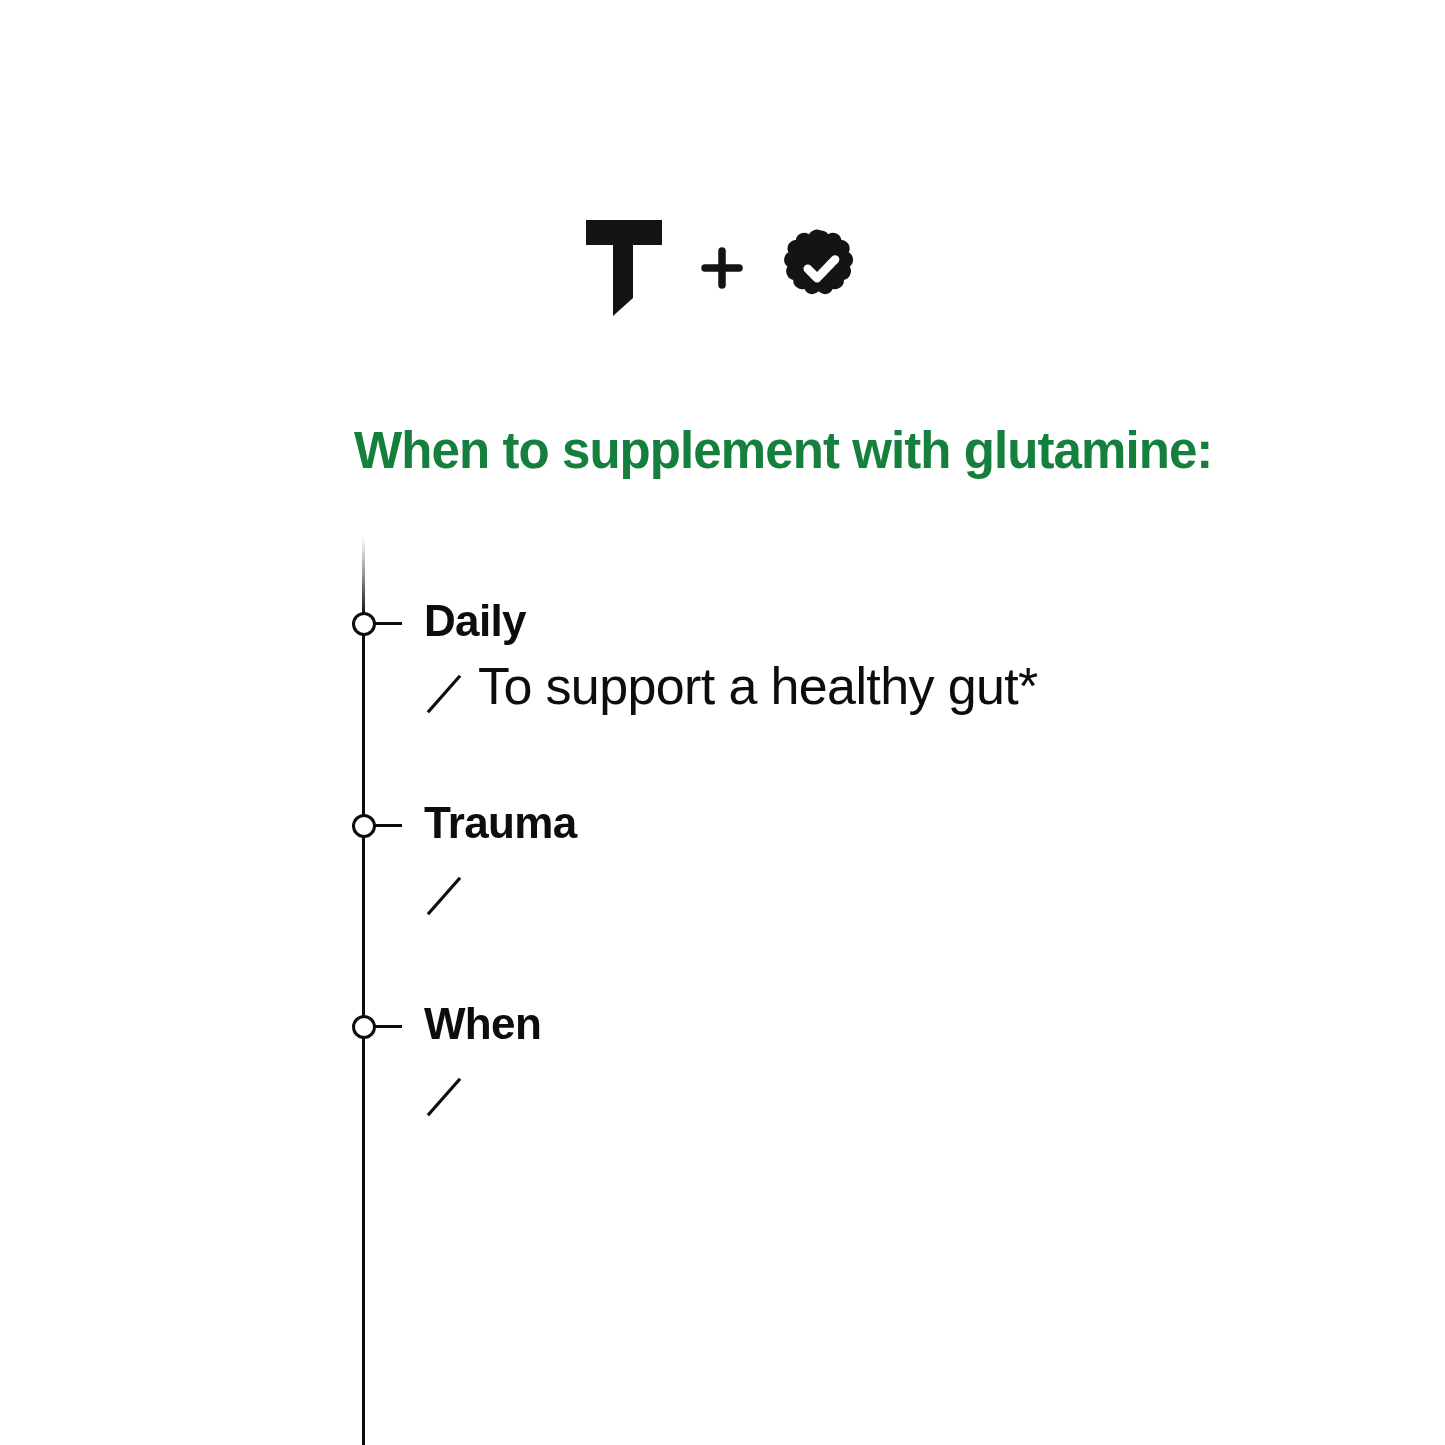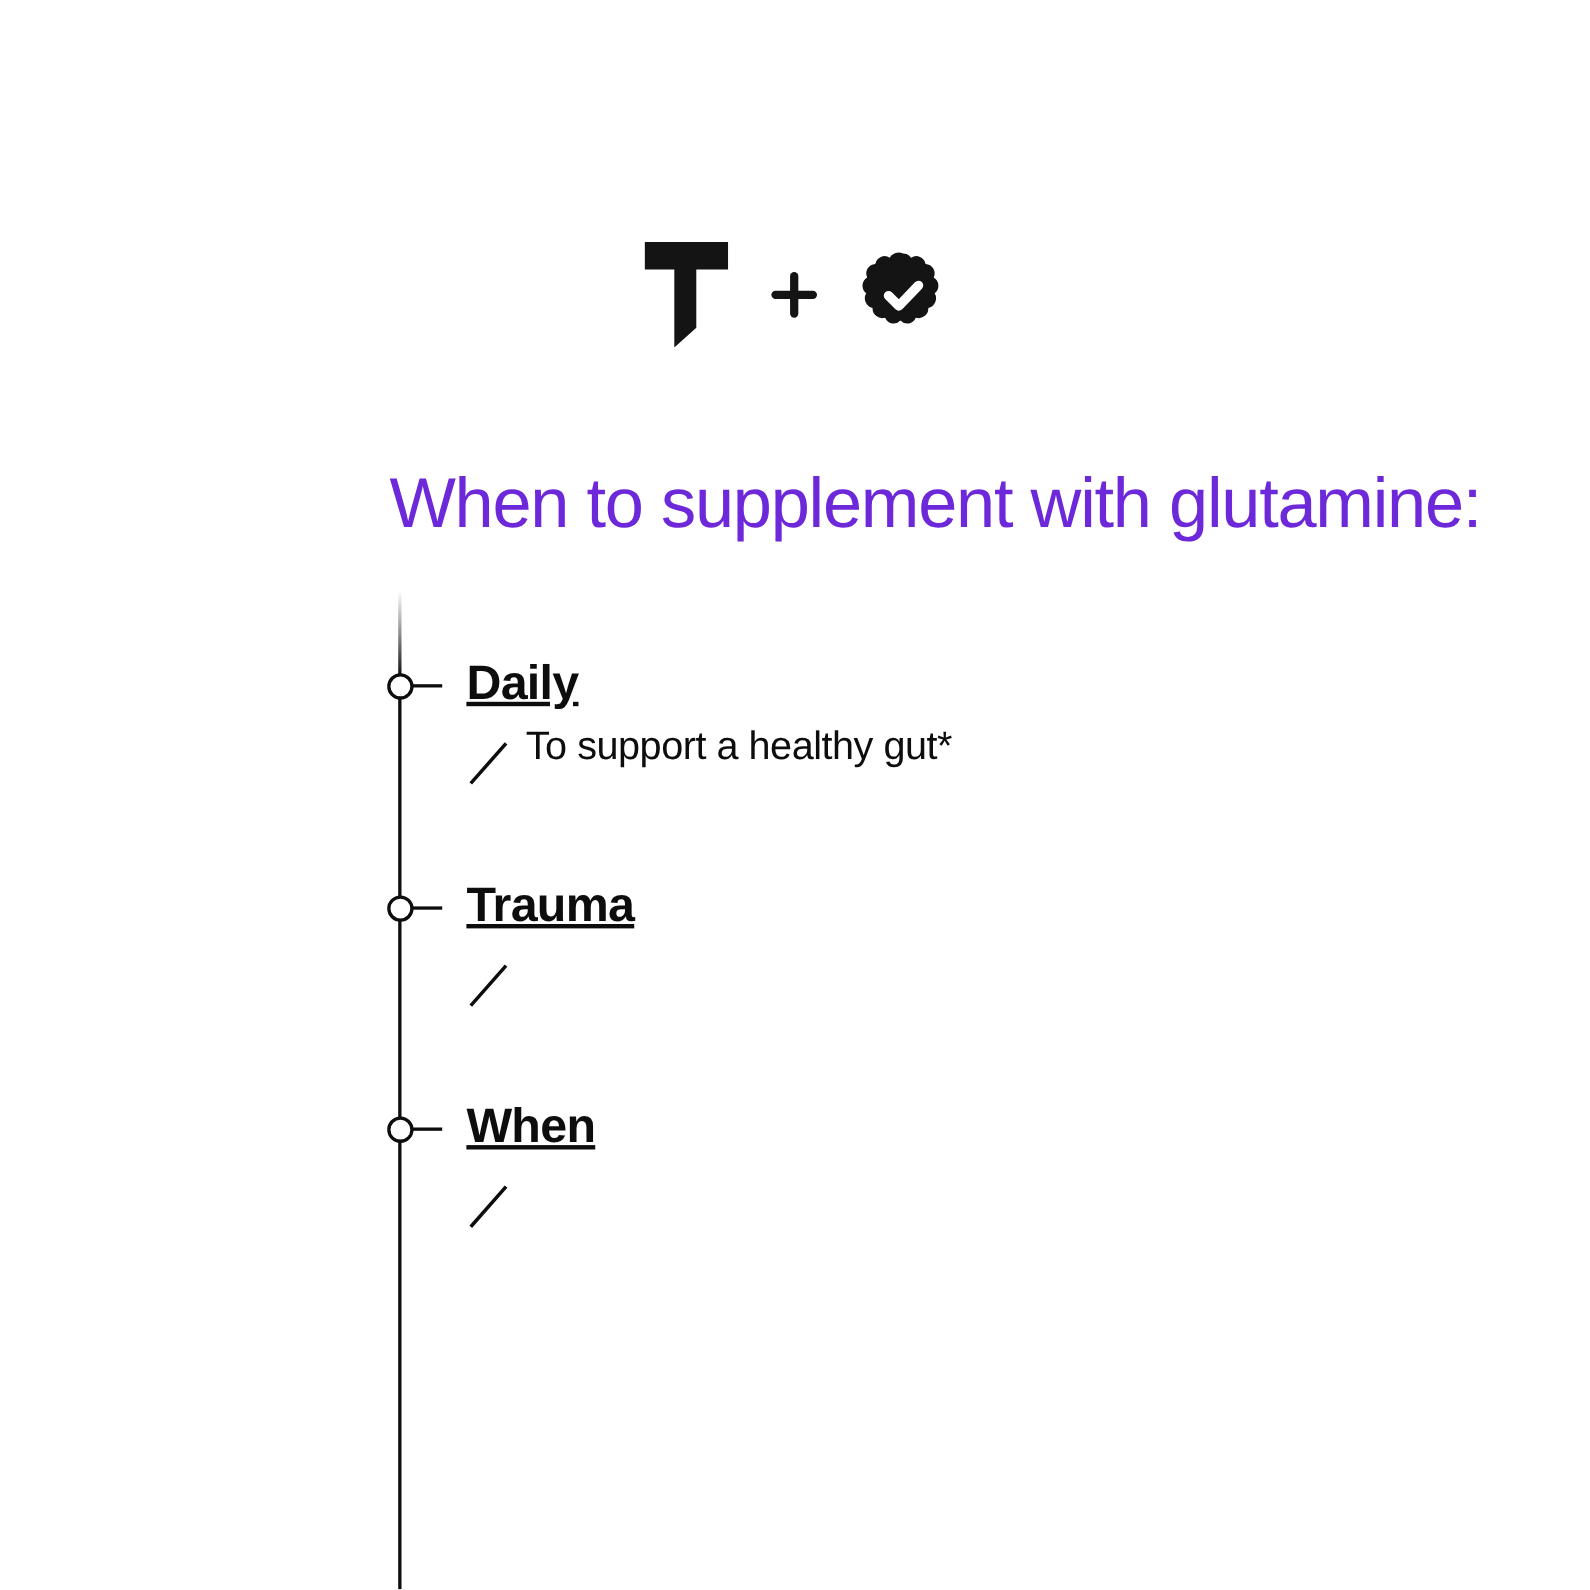--- a/index.html
+++ b/index.html
@@ -38,24 +38,24 @@
     display: block;
     flex: 0 0 auto;
   }
 
   
   .page-heading {
     position: absolute;
     left: 354px;
     top: 422px;
     margin: 0;
-    font-size: 64px;
-    font-weight: 400;
+    font-size: 51px;
+    font-weight: 700;
     letter-spacing: -0.018em;
-    color: #6d28d9;
+    color: #15803d;
     line-height: 1.12;
     white-space: nowrap;
   }
 
   
   .timeline {
     position: absolute;
     left: 0;
     top: 0;
     width: 1445px;
@@ -113,21 +113,20 @@
     position: absolute;
     left: 424px;
     top: 0;
     margin: 0;
     font-size: 44px;
     font-weight: 700;
     letter-spacing: -0.015em;
     color: #0d0d0d;
     line-height: 1.12;
     white-space: nowrap;
-    text-decoration: underline;
   }
 
   .group-items {
     position: absolute;
     left: 424px;
     top: 62px;
     margin: 0;
     padding: 0;
     list-style: none;
   }
@@ -145,21 +144,21 @@
     align-self: center;
     height: 44px;
   }
   .slash-bullet svg {
     position: absolute;
     left: 2px;
     top: 2px;
     display: block;
   }
   .item-text {
-    font-size: 36px;
+    font-size: 52px;
     font-weight: 400;
     letter-spacing: -0.012em;
     color: #0d0d0d;
     line-height: 1.1;
     white-space: nowrap;
   }
 </style>
 </head>
 <body>
 

